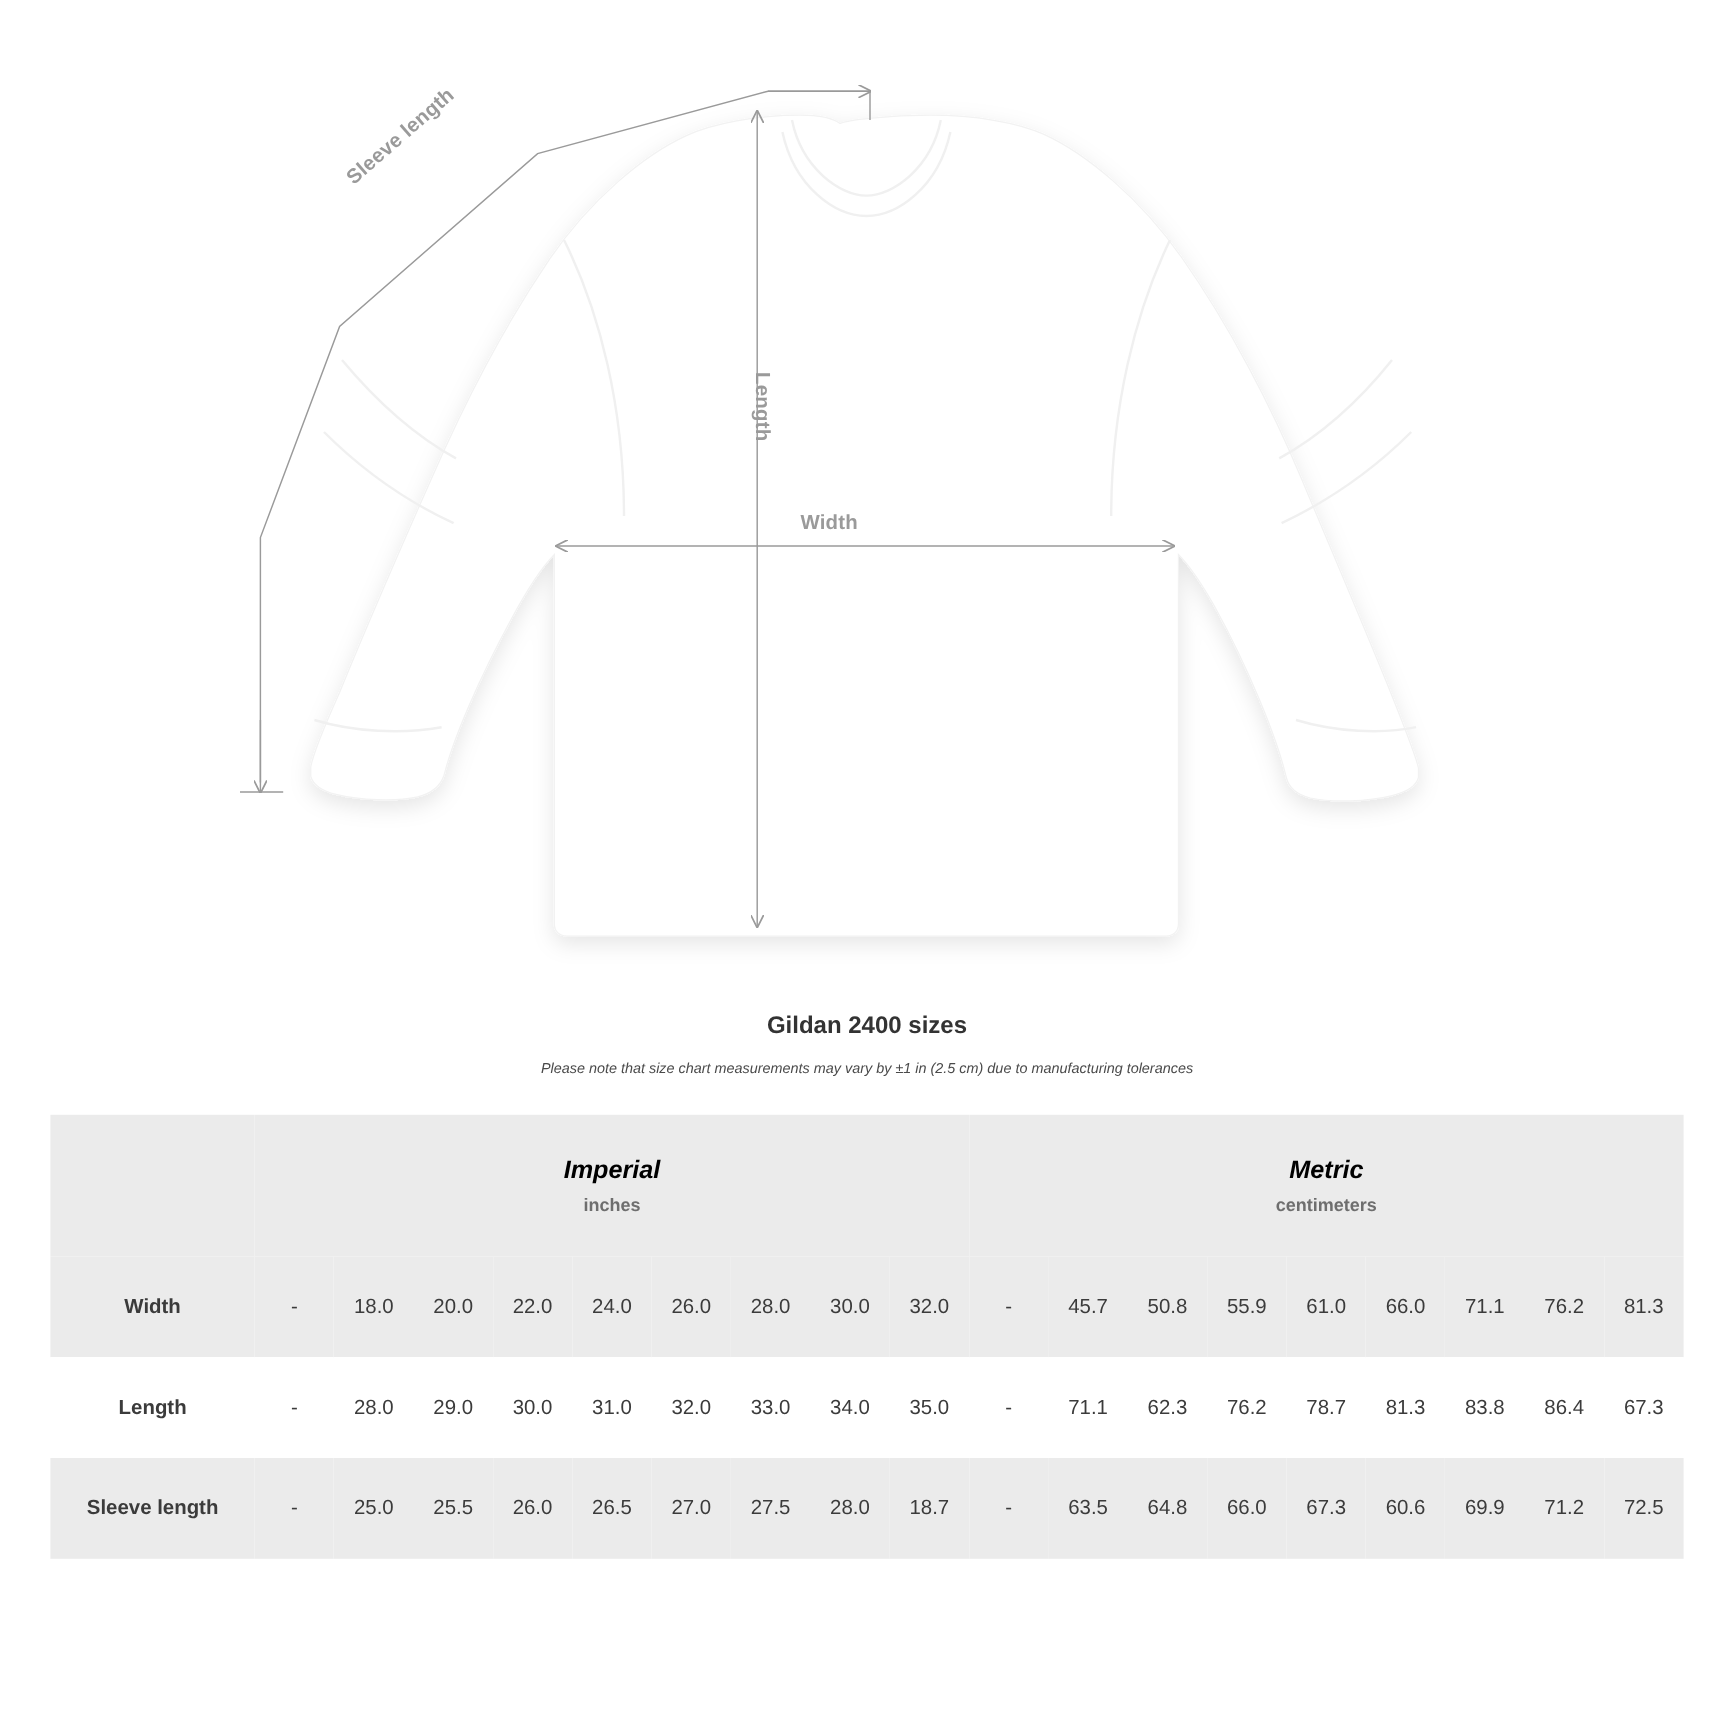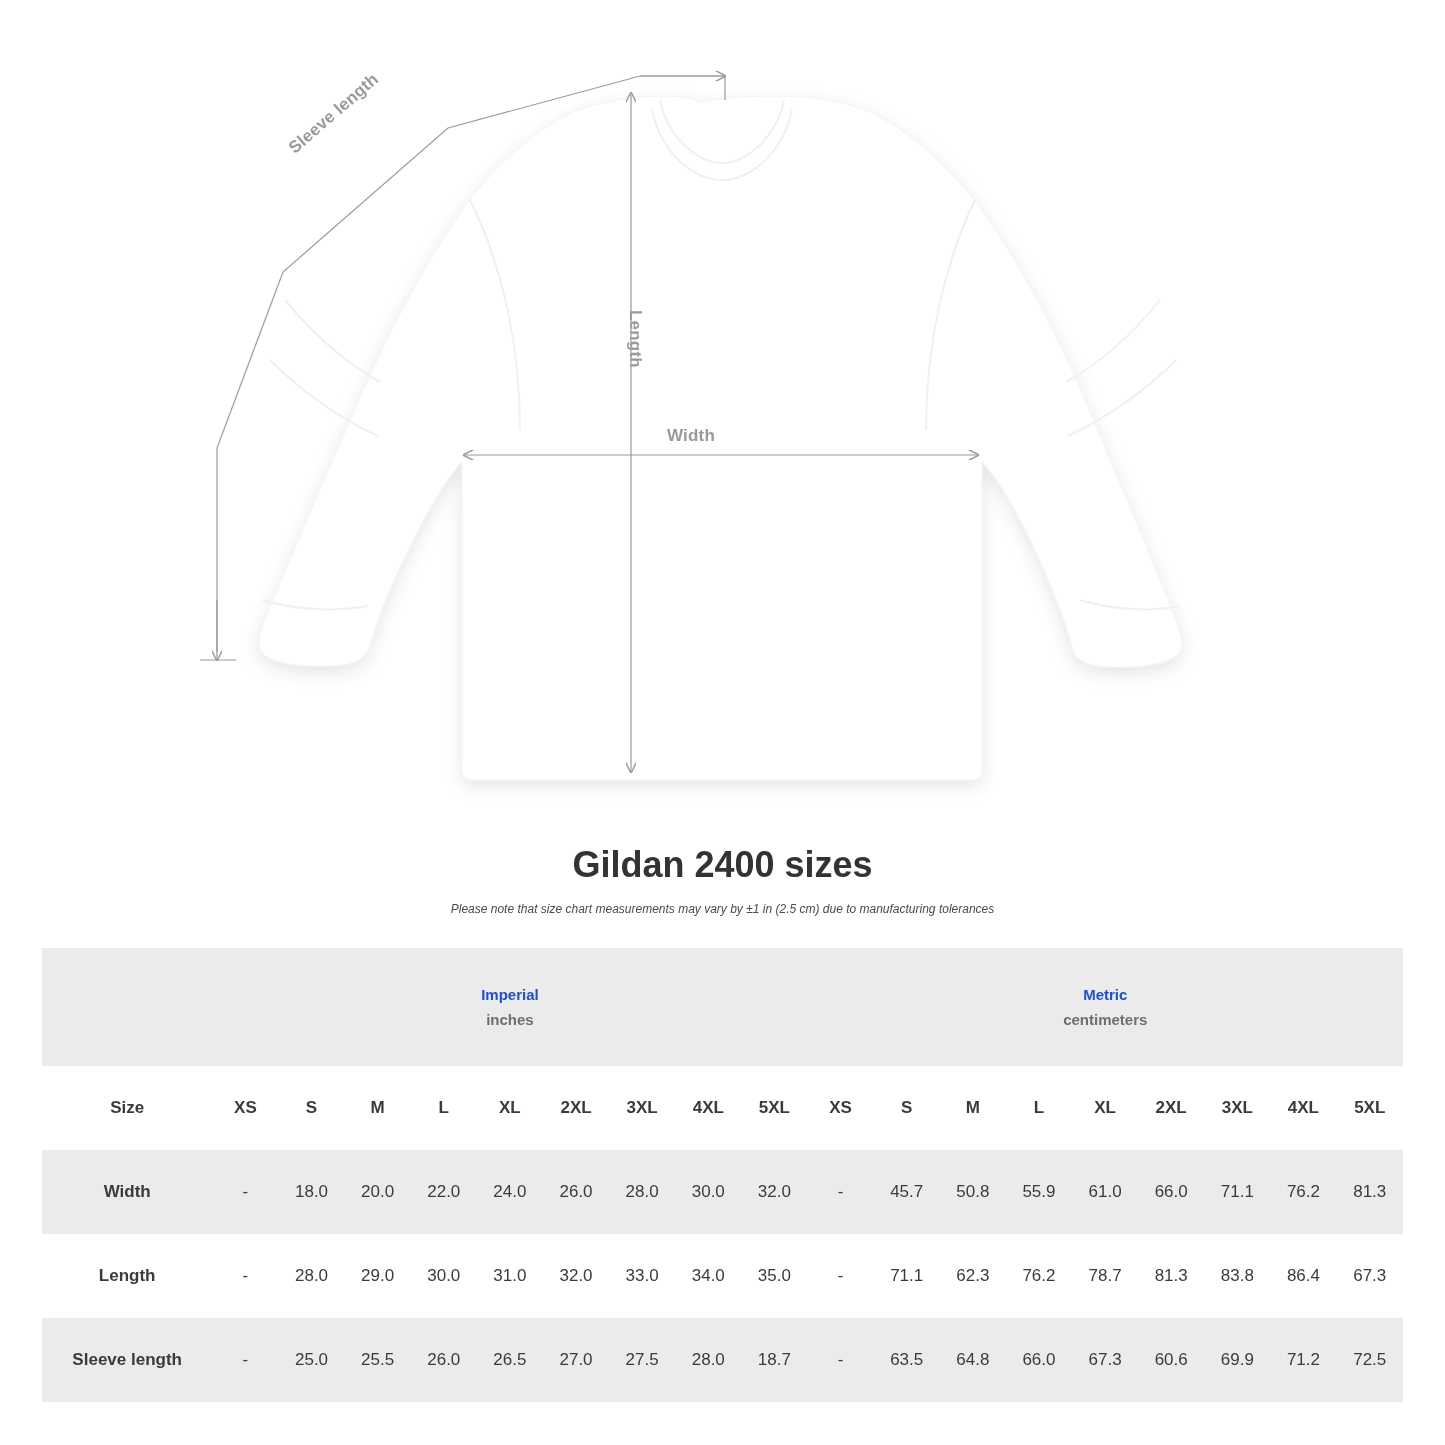--- a/index.html
+++ b/index.html
@@ -50,21 +50,21 @@
     transform: rotate(-41deg);
     transform-origin: left top;
   }
 
   
   .title-block {
     text-align: center;
     margin-top: 24px;
   }
   .chart-title {
-    font-size: 36px;
+    font-size: 20px;
     font-weight: bold;
     color: #333333;
     margin: 0;
   }
   .chart-note {
     font-size: 12px;
     font-style: italic;
     color: #4a4a4a;
     margin: 16px 0 0 0;
   }
@@ -85,23 +85,24 @@
     font-size: 17px;
     color: #3b3b3b;
     border: none;
     padding: 0;
   }
   .unit-row th {
     height: 118px;
     background: #ebebeb;
   }
   .unit-title {
-    font-size: 15px;
-    font-weight: bold;
-    color: #1d4ed8;
+    font-size: 21px;
+    font-weight: bold;
+    font-style: italic;
+    color: #000000;
     display: block;
     line-height: 1.25;
   }
   .unit-sub {
     font-size: 15px;
     color: #6e6e6e;
     display: block;
     margin-top: 6px;
   }
   .row-head {
@@ -236,41 +237,20 @@
         <th></th>
         <th colspan="9">
           <span class="unit-title">Imperial</span>
           <span class="unit-sub">inches</span>
         </th>
         <th colspan="9">
           <span class="unit-title">Metric</span>
           <span class="unit-sub">centimeters</span>
         </th>
       </tr>
-      <tr class="size-row">
-        <th class="row-head">Size</th>
-        <th>XS</th>
-        <th>S</th>
-        <th>M</th>
-        <th>L</th>
-        <th>XL</th>
-        <th>2XL</th>
-        <th>3XL</th>
-        <th>4XL</th>
-        <th>5XL</th>
-        <th>XS</th>
-        <th>S</th>
-        <th>M</th>
-        <th>L</th>
-        <th>XL</th>
-        <th>2XL</th>
-        <th>3XL</th>
-        <th>4XL</th>
-        <th>5XL</th>
-      </tr>
     </thead>
     <tbody>
       <tr class="data-row shade">
         <th class="row-head">Width</th>
         <td>-</td>
         <td>18.0</td>
         <td>20.0</td>
         <td>22.0</td>
         <td>24.0</td>
         <td>26.0</td>

